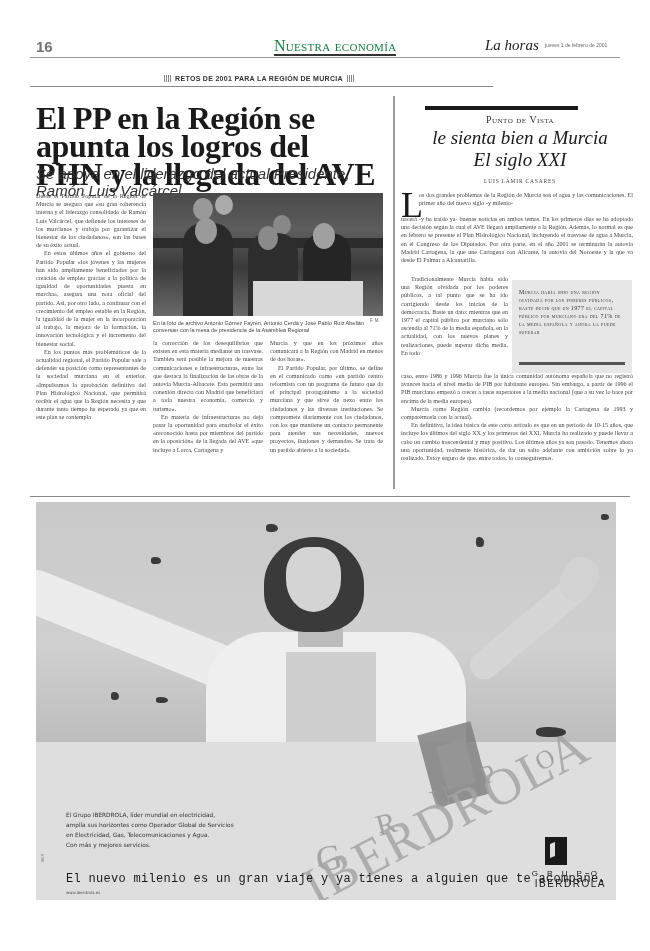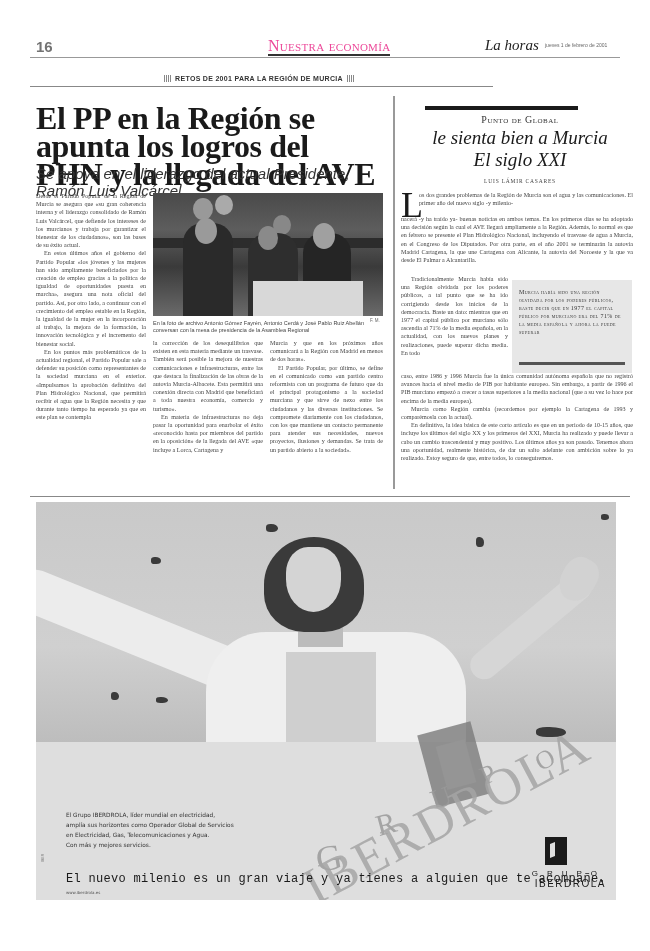--- a/index.html
+++ b/index.html
@@ -1,21 +1,21 @@
 <!DOCTYPE html>
 <html><head>
 <meta charset="utf-8">
 <style>
   * { box-sizing: border-box; margin: 0; padding: 0; }
   html, body { width: 650px; height: 951px; background: #ffffff; overflow: hidden; }
   body { position: relative; font-family: "Liberation Serif", serif; color: #1a1a1a; }
 
   
   .page-num { position: absolute; left: 36px; top: 38px; font-family: "Liberation Sans", sans-serif; font-weight: bold; font-size: 15px; color: #737373; }
-  .section-title { position: absolute; left: 268px; top: 37px; font-family: "Liberation Serif", serif; font-size: 16px; letter-spacing: 0.3px; color: #ec4899; font-variant: small-caps; border-bottom: 2px solid #333; padding-bottom: 0px; line-height: 17px; text-align: right; }
+  .section-title { position: absolute; left: 274px; top: 37px; font-family: "Liberation Serif", serif; font-size: 16px; letter-spacing: 0.3px; color: #15803d; font-variant: small-caps; border-bottom: 2px solid #333; padding-bottom: 0px; line-height: 17px; text-align: right; }
   .masthead { position: absolute; left: 485px; top: 37px; font-family: "Liberation Serif", serif; font-style: italic; font-size: 15px; color: #222; }
   .date { position: absolute; left: 545px; top: 42px; font-family: "Liberation Sans", sans-serif; font-size: 5px; color: #666; }
   .header-rule { position: absolute; left: 30px; top: 57px; width: 462px; height: 1px; background: #999; }
 
   .kicker-bar { position: absolute; left: 164px; top: 75px; width: 190px; display: flex; align-items: center; gap: 4px; }
   .kicker-stripes { width: 20px; height: 7px; background: repeating-linear-gradient(90deg, #888 0 1px, #fff 1px 2px); }
   .kicker-text { font-family: "Liberation Sans", sans-serif; font-weight: bold; font-size: 7px; letter-spacing: 0.3px; color: #333; white-space: nowrap; }
   .kicker-rule { position: absolute; left: 30px; top: 86px; width: 463px; height: 1px; background: #888; }
 
   
@@ -146,21 +146,21 @@
   <p>En materia de infraestructuras no deja pasar la oportunidad para enarbolar el éxito «reconocido hasta por miembros del partido en la oposición» de la llegada del AVE «que incluye a Lorca, Cartagena y</p>
 </div>
 <div class="col col3">
   <p>Murcia y que en los próximos años comunicará a la Región con Madrid en menos de dos horas».</p>
   <p>El Partido Popular, por último, se define en el comunicado como «un partido centro reformista con un programa de futuro que da el principal protagonismo a la sociedad murciana y que sirve de nexo entre los ciudadanos y las diversas instituciones. Se compromete diariamente con los ciudadanos, con los que mantiene un contacto permanente para atender sus necesidades, nuevos proyectos, ilusiones y demandas. Se trata de un partido abierto a la sociedad».</p>
 </div>
 
 <div class="vrule"></div>
 
 <div class="op-bar"></div>
-<div class="op-label">Punto de Global</div>
+<div class="op-label">Punto de Vista</div>
 <div class="op-title">
   <div>le sienta bien a Murcia</div>
   <div>El siglo XXI</div>
 </div>
 <div class="op-author">Luis Lámir Casares</div>
 <div class="dropcap">L</div>
 <div class="op-text op-top">os dos grandes problemas de la Región de Murcia son el agua y las comunicaciones. El primer año del nuevo siglo -y milenio-</div>
 <div class="op-text op-top-full">nacerá -y ha traído ya- buenas noticias en ambos temas. En los primeros días se ha adoptado una decisión según la cual el AVE llegará ampliamente a la Región. Además, lo normal es que en febrero se presente el Plan Hidrológico Nacional, incluyendo el trasvase de agua a Murcia, en el Congreso de los Diputados. Por otra parte, en el año 2001 se terminarán la autovía Madrid Cartagena, la que une Cartagena con Alicante, la autovía del Noroeste y la que va desde El Palmar a Alcantarilla.</div>
 <div class="op-text op-narrow">
   <p>Tradicionalmente Murcia había sido una Región olvidada por los poderes públicos, a tal punto que se ha ido corrigiendo desde los inicios de la democracia. Baste un dato: mientras que en 1977 el capital público por murciano sólo ascendía al 71% de la media española, en la actualidad, con los nuevos planes y realizaciones, puede superar dicha media. En todo</p>

